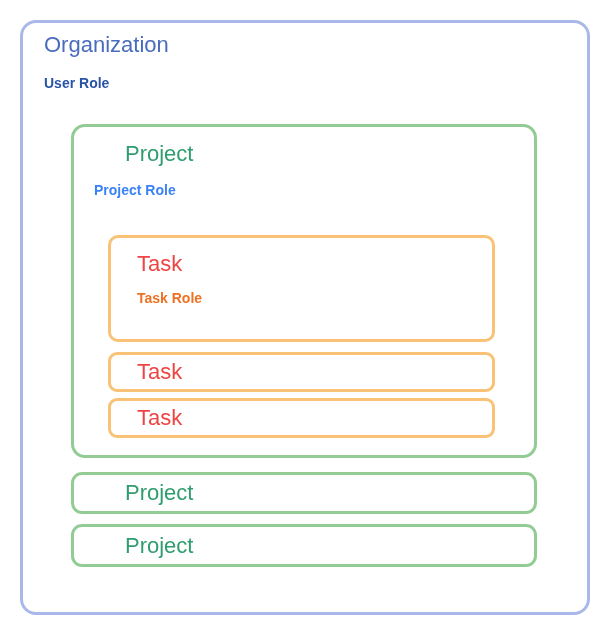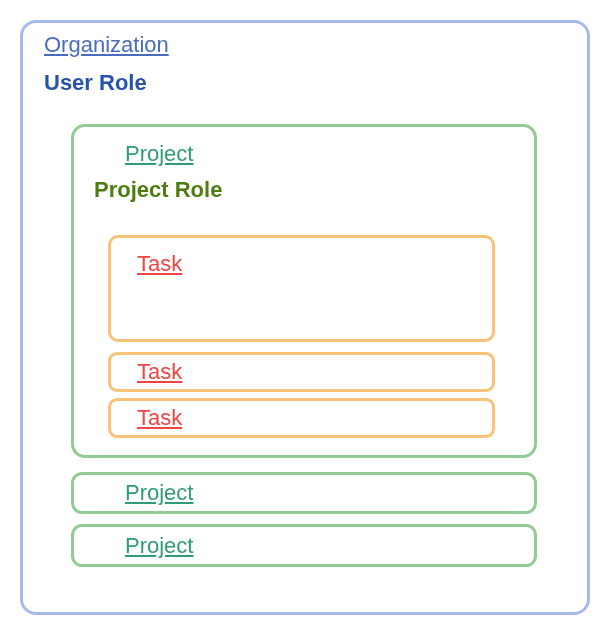--- a/index.html
+++ b/index.html
@@ -25,40 +25,39 @@
     left: 20px; top: 20px;
     width: 570px; height: 595px;
     border-color: #a9b8ea;
     border-radius: 16px;
     padding: 8px 0 0 21px;
   }
   .label {
     font-size: 22px;
     line-height: 28px;
     font-weight: 400;
-    text-decoration: underline;
   }
   .role {
-    font-size: 22px;
+    font-size: 14px;
     line-height: 28px;
     font-weight: 700;
   }
   .org-label { color: #4a6cbe; }
   .org-role  { color: #2853a8; margin-top: 10px; }
   
   .project-box-main {
     border-color: #92cc94;
     border-radius: 14px;
     width: 466px;
     height: 334px;
     margin: 27px 0 0 27px;
     padding: 13px 0 0 20px;
   }
   .project-label { color: #2f9d6f; margin-left: 31px; }
-  .project-role  { color: #4d7c0f; margin-top: 8px; }
+  .project-role  { color: #3b82f6; margin-top: 8px; }
   .project-box-small {
     border-color: #92cc94;
     border-radius: 11px;
     width: 466px;
     height: 42px;
     margin: 14px 0 0 27px;
     display: flex;
     align-items: center;
     padding-left: 20px;
   }
@@ -94,20 +93,21 @@
   <div class="box org-box">
     <div class="label org-label">Organization</div>
     <div class="role org-role">User Role</div>
 
     <div class="box project-box-main">
       <div class="label project-label">Project</div>
       <div class="role project-role">Project Role</div>
 
       <div class="box task-box-main">
         <div class="label task-label">Task</div>
+        <div class="role task-role">Task Role</div>
       </div>
 
       <div class="box task-box-small">
         <div class="label task-label">Task</div>
       </div>
 
       <div class="box task-box-small third">
         <div class="label task-label">Task</div>
       </div>
     </div>

